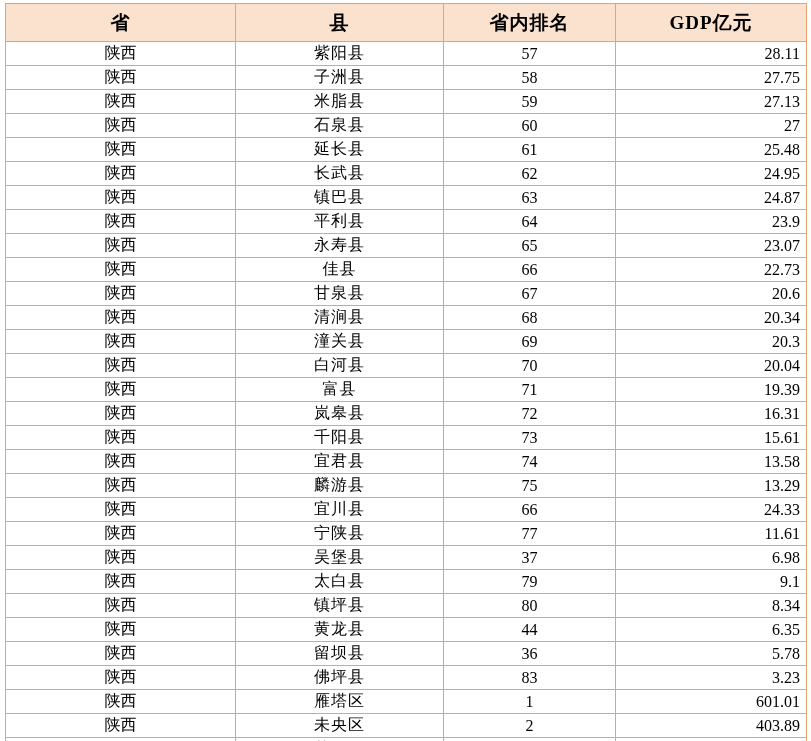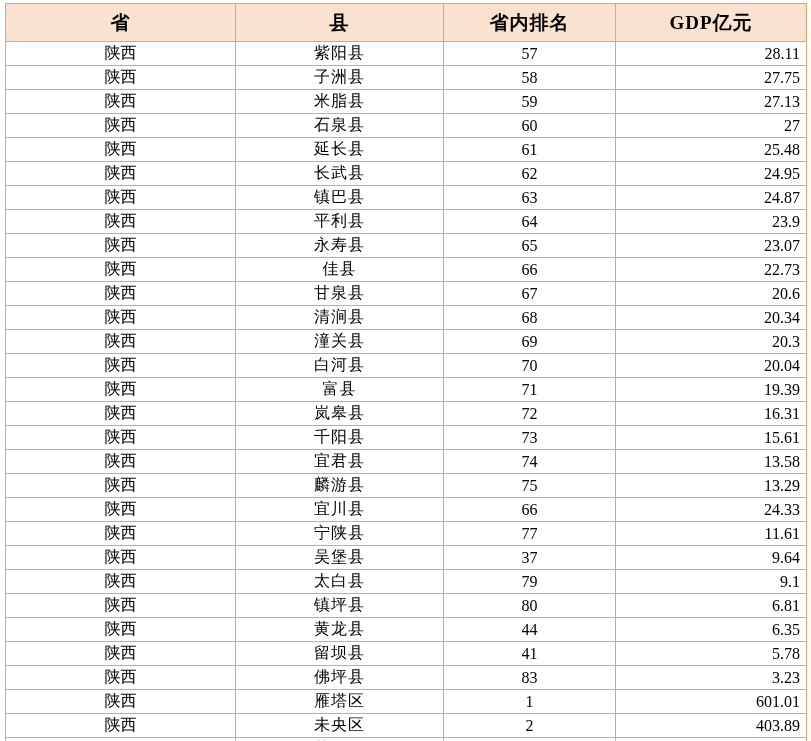--- a/index.html
+++ b/index.html
@@ -202,44 +202,44 @@
         <tr>
           <td class="prov">陕西</td>
           <td class="county">宁陕县</td>
           <td class="rank">77</td>
           <td class="gdp">11.61</td>
         </tr>
         <tr>
           <td class="prov">陕西</td>
           <td class="county">吴堡县</td>
           <td class="rank">37</td>
-          <td class="gdp">9.64</td>
+          <td class="gdp">6.98</td>
         </tr>
         <tr>
           <td class="prov">陕西</td>
           <td class="county">太白县</td>
           <td class="rank">79</td>
           <td class="gdp">9.1</td>
         </tr>
         <tr>
           <td class="prov">陕西</td>
           <td class="county">镇坪县</td>
           <td class="rank">80</td>
-          <td class="gdp">6.81</td>
+          <td class="gdp">8.34</td>
         </tr>
         <tr>
           <td class="prov">陕西</td>
           <td class="county">黄龙县</td>
           <td class="rank">44</td>
           <td class="gdp">6.35</td>
         </tr>
         <tr>
           <td class="prov">陕西</td>
           <td class="county">留坝县</td>
-          <td class="rank">41</td>
+          <td class="rank">36</td>
           <td class="gdp">5.78</td>
         </tr>
         <tr>
           <td class="prov">陕西</td>
           <td class="county">佛坪县</td>
           <td class="rank">83</td>
           <td class="gdp">3.23</td>
         </tr>
         <tr>
           <td class="prov">陕西</td>

